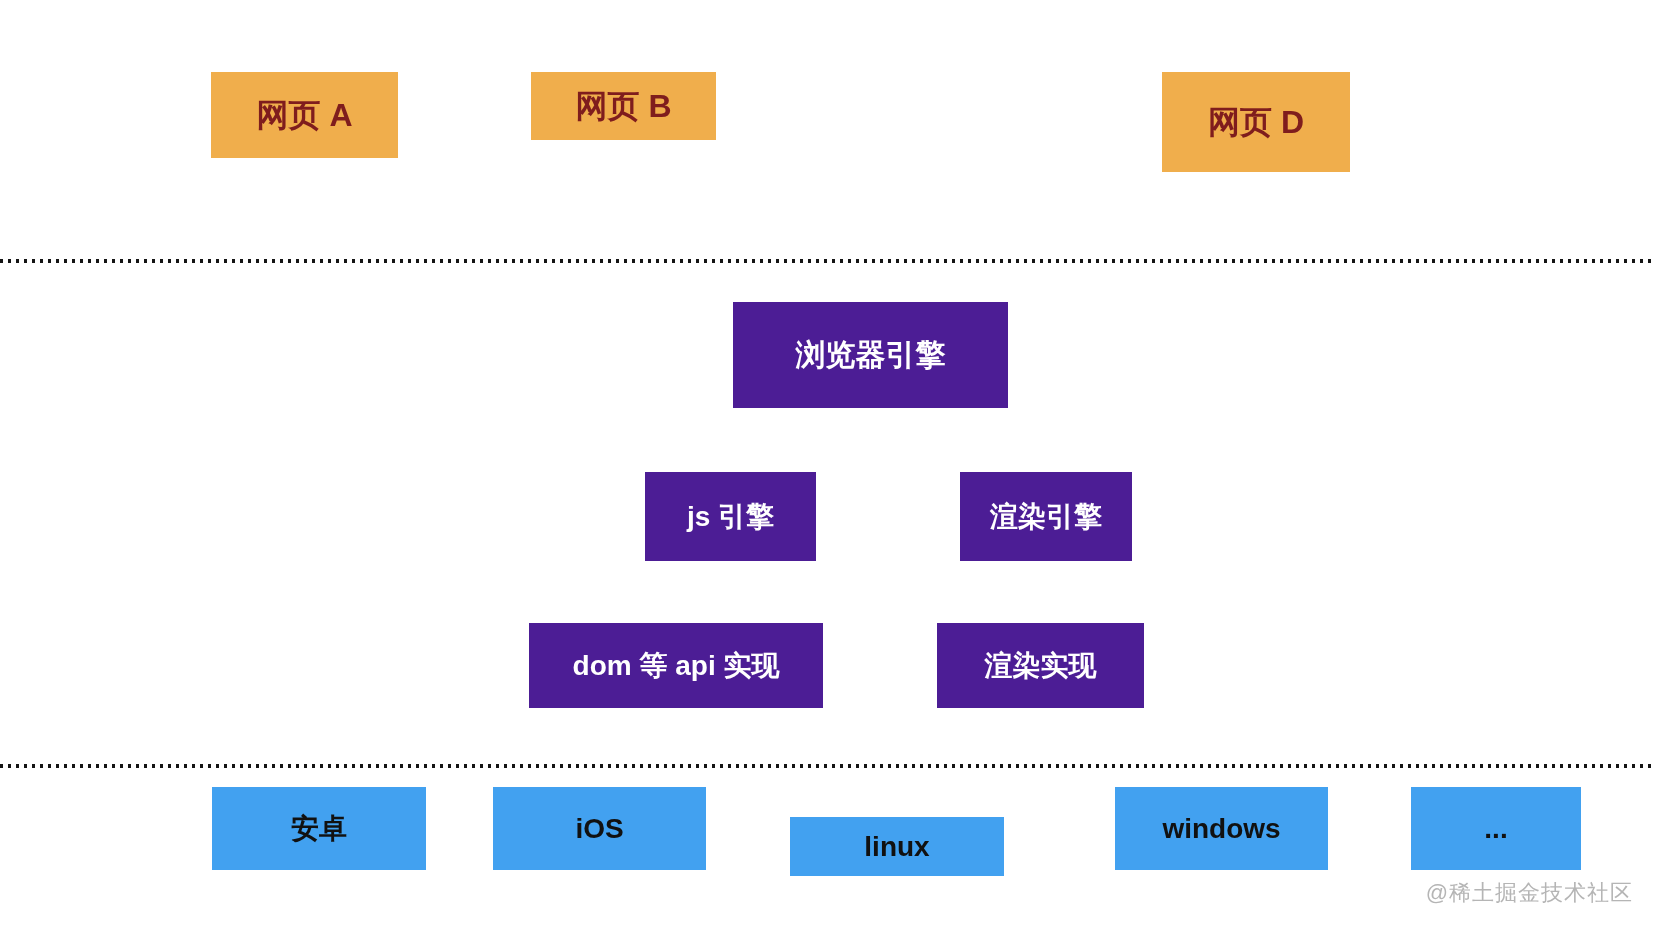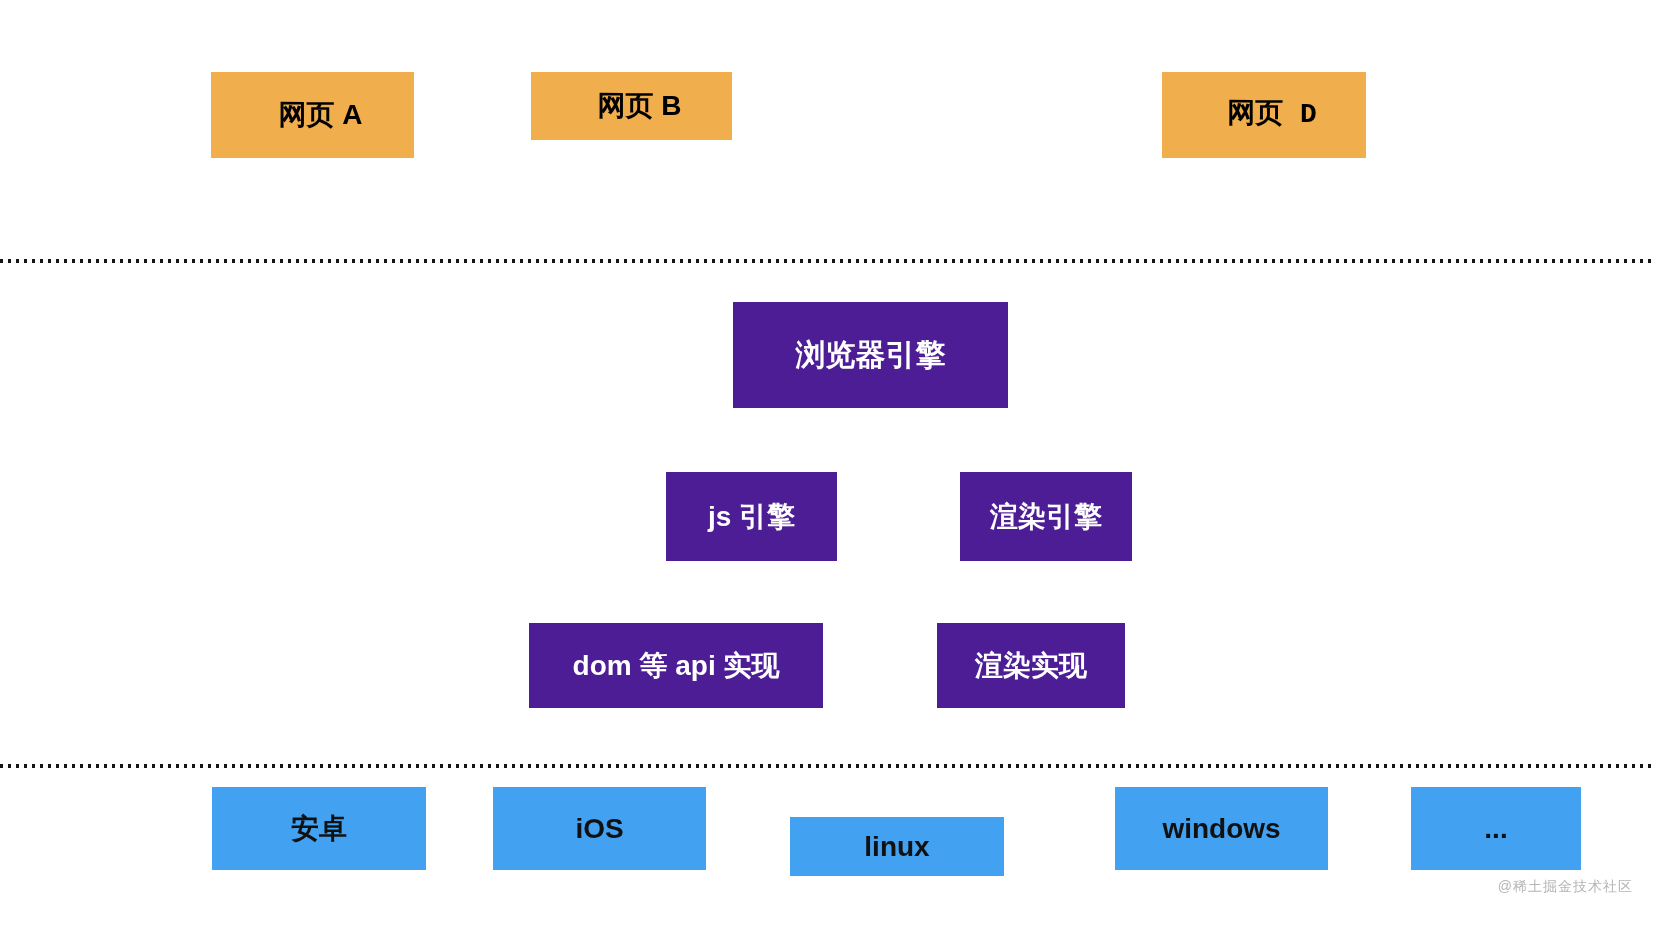--- a/index.html
+++ b/index.html
@@ -20,23 +20,22 @@
     display: flex;
     align-items: center;
     justify-content: center;
     font-weight: bold;
     text-align: center;
     line-height: 1;
     white-space: nowrap;
   }
   .webpage-box {
     background: #F0AE4C;
-    color: #000000;
-    font-size: 28px;
-    padding-left: 16px;
+    color: #7f1d1d;
+    font-size: 32px;
   }
   .engine-box {
     background: #4c1d95;
     color: #ffffff;
     font-size: 28px;
   }
   .engine-box.main {
     font-size: 30px;
   }
   .platform-box {
@@ -50,44 +49,44 @@
     left: 0;
     width: 1656px;
     height: 4px;
     background-image: repeating-linear-gradient(to right, #141414 0px, #141414 3px, transparent 3px, transparent 8px);
     background-repeat: repeat-x;
     background-size: 8px 4px;
   }
   .watermark {
     position: absolute;
     color: #b5b5b5;
-    font-size: 14px;
+    font-size: 22px;
     font-weight: normal;
     letter-spacing: 1px;
     white-space: nowrap;
   }
 </style>
 </head>
 <body>
 
 <div class="canvas">
 
   <div class="box webpage-box" style="left:211px; top:72px; width:187px; height:86px;">网页 A</div>
   <div class="box webpage-box" style="left:531px; top:72px; width:185px; height:68px;">网页 B</div>
-  <div class="box webpage-box" style="left:1162px; top:72px; width:188px; height:86px;font-family:Liberation Mono, monospace;">网页 D</div>
+  <div class="box webpage-box" style="left:1162px; top:72px; width:188px; height:100px;">网页 D</div>
 
   <div class="dotted-divider" style="top:259px;"></div>
 
   <div class="box engine-box main" style="left:733px; top:302px; width:275px; height:106px;">浏览器引擎</div>
 
-  <div class="box engine-box" style="left:666px; top:472px; width:171px; height:89px;">js 引擎</div>
+  <div class="box engine-box" style="left:645px; top:472px; width:171px; height:89px;">js 引擎</div>
   <div class="box engine-box" style="left:912px; top:472px; width:172px; height:89px;margin-left:48px;">渲染引擎</div>
 
   <div class="box engine-box" style="left:529px; top:623px; width:294px; height:85px;">dom 等 api 实现</div>
-  <div class="box engine-box" style="left:937px; top:623px; width:188px; height:85px;">渲染实现</div>
+  <div class="box engine-box" style="left:937px; top:623px; width:207px; height:85px;">渲染实现</div>
 
   <div class="dotted-divider" style="top:764px;"></div>
 
   <div class="box platform-box" style="left:164px; top:787px; width:214px; height:83px;">安卓</div>
   <div class="box platform-box" style="left:445px; top:787px; width:213px; height:83px;">iOS</div>
   <div class="box platform-box" style="left:742px; top:817px; width:214px; height:59px;">linux</div>
   <div class="box platform-box" style="left:1067px; top:787px; width:213px; height:83px;">windows</div>
   <div class="box platform-box" style="left:1363px; top:787px; width:170px; height:83px;">...</div>
 
   <div class="watermark" style="right:23px; top:878px;">@稀土掘金技术社区</div>

